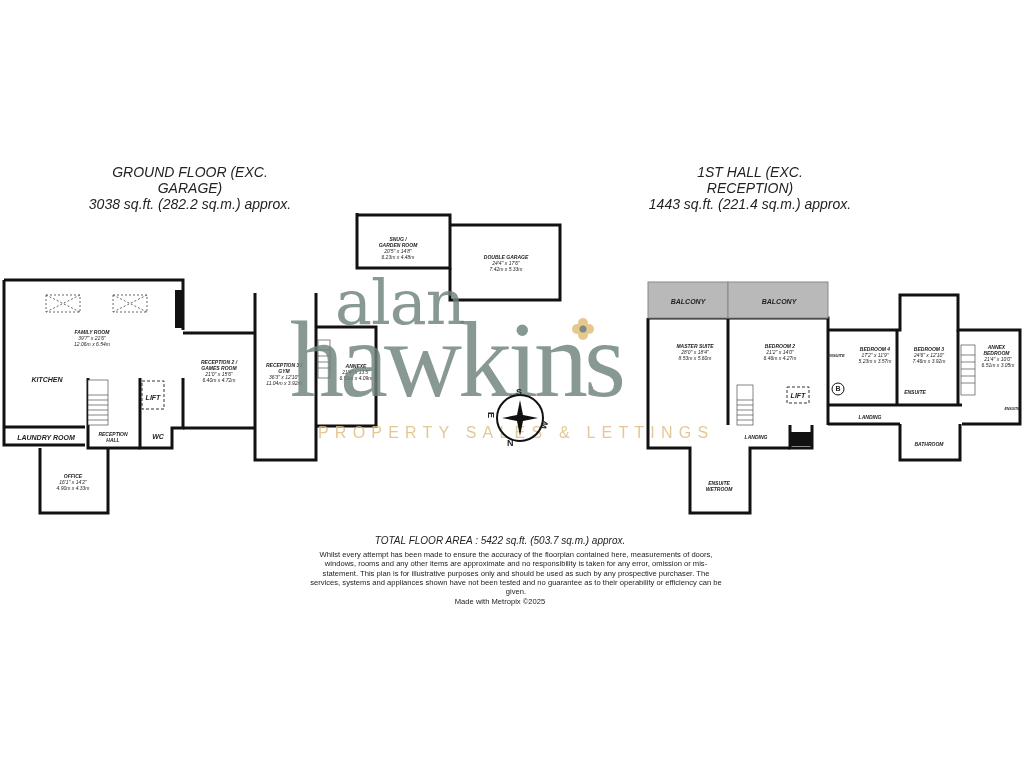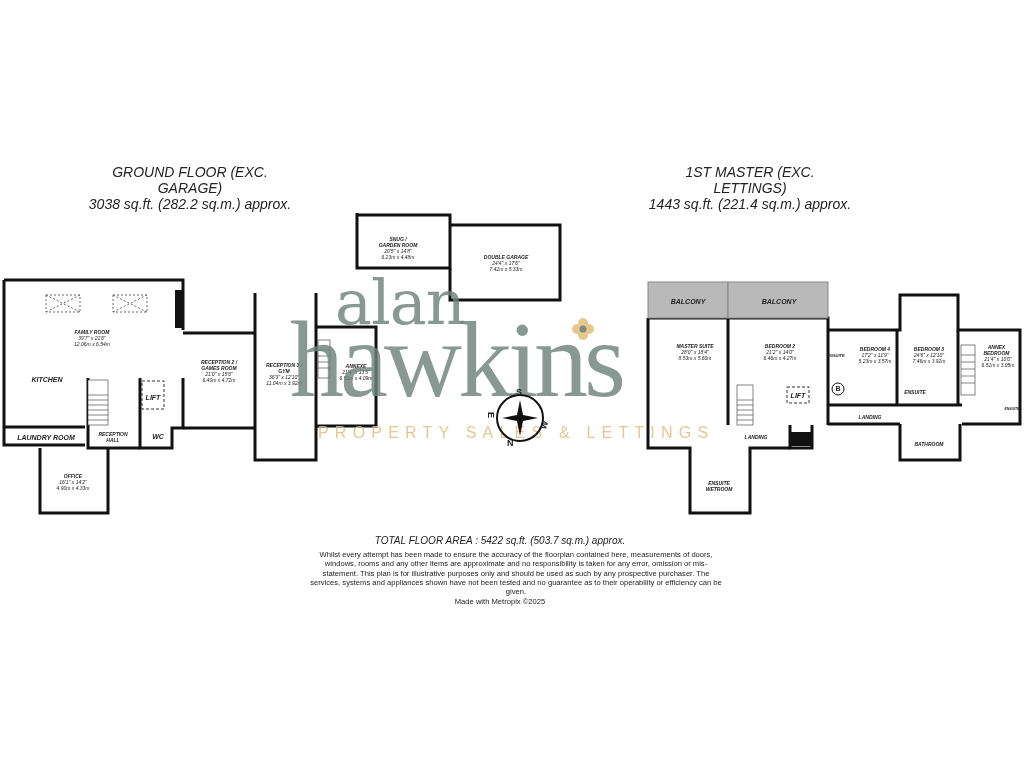--- a/index.html
+++ b/index.html
@@ -21,22 +21,22 @@
 </style>
 </head>
 <body>
 
 <div class="floor-heading" style="left:60px;top:164px;width:260px;">
   <span class="t">GROUND FLOOR (EXC.</span>
   <span class="t">GARAGE)</span>
   <span class="t">3038 sq.ft. (282.2 sq.m.) approx.</span>
 </div>
 <div class="floor-heading" style="left:620px;top:164px;width:260px;">
-  <span class="t">1ST MASTER (EXC.</span>
-  <span class="t">LETTINGS)</span>
+  <span class="t">1ST HALL (EXC.</span>
+  <span class="t">RECEPTION)</span>
   <span class="t">1443 sq.ft. (221.4 sq.m.) approx.</span>
 </div>
 
 <svg width="1024" height="768">
   <g fill="none" stroke="#111" stroke-width="3">
 
     <polyline points="4,280 4,445 85,445"></polyline>
     <polyline points="4,280 183,280 183,330"></polyline>
     <line x1="4" y1="427" x2="85" y2="427"></line>
     <polyline points="88,378 88,448 140,448"></polyline>

